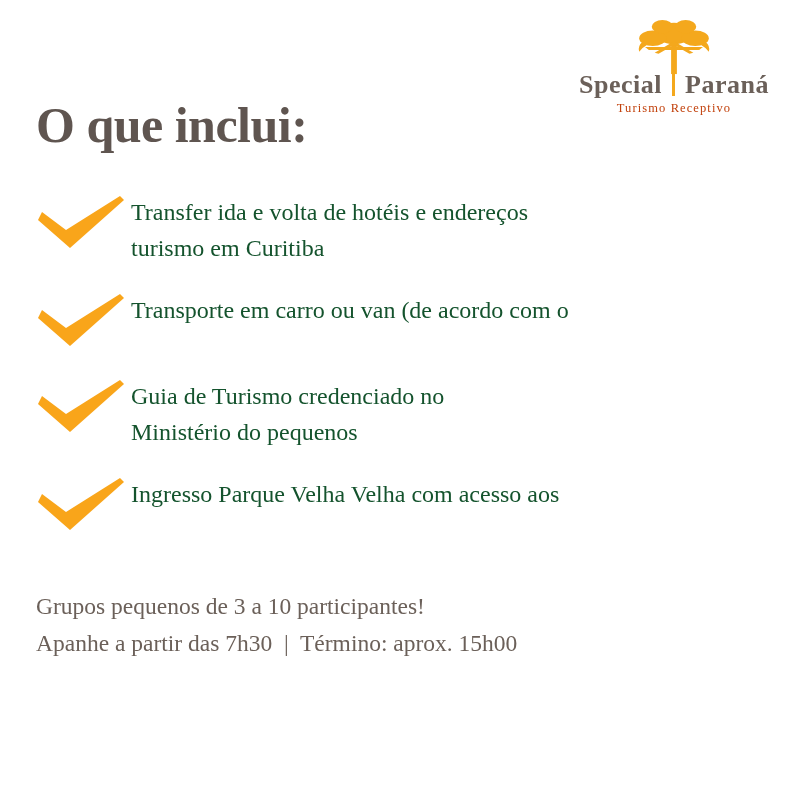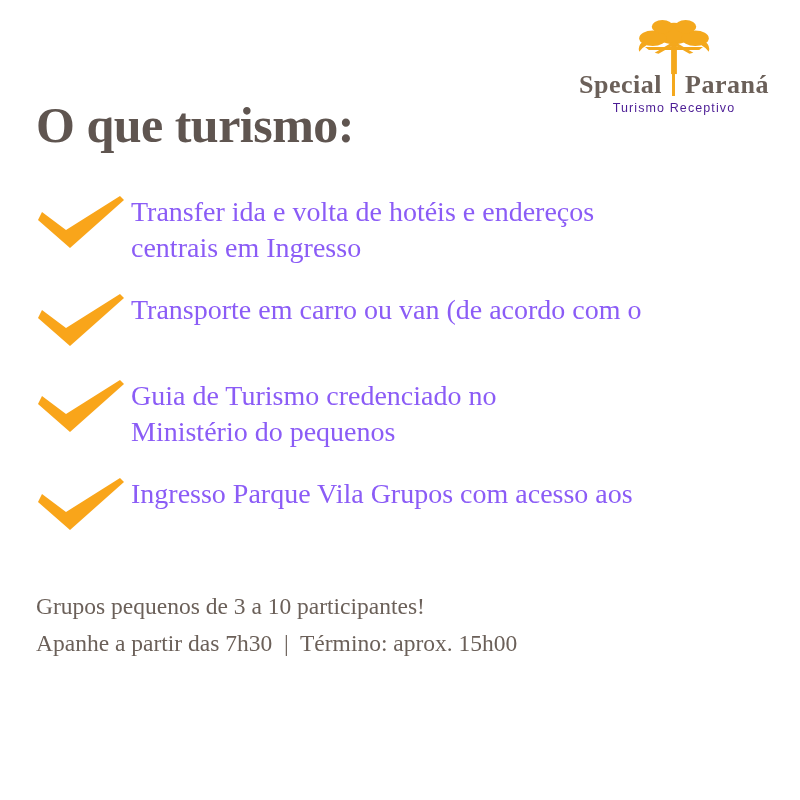--- a/index.html
+++ b/index.html
@@ -43,23 +43,23 @@
     letter-spacing: 0.5px;
   }
   .logo-divider {
     width: 3px;
     height: 24px;
     background: #f4a81d;
     position: relative;
     top: 2px;
   }
   .logo-tagline {
-    font-family: Liberation Sans, sans-serif;
+    font-family: Liberation Serif, serif;
     font-size: 12.5px;
-    color: #4c1d95;
+    color: #c2410c;
     letter-spacing: 1.1px;
     margin-top: 1px;
   }
 
   
   .title {
     position: absolute;
     left: 36px;
     top: 96px;
     font-family: "Liberation Serif", serif;
@@ -85,23 +85,23 @@
   .check {
     width: 95px;
     flex: 0 0 95px;
     padding-top: 4px;
   }
   .check svg {
     display: block;
   }
   .item-text {
     font-family: "Liberation Serif", serif;
-    font-size: 28px;
+    font-size: 24px;
     line-height: 36px;
-    color: #8b5cf6;
+    color: #14532d;
     padding-top: 2px;
   }
 
   
   .footer {
     position: absolute;
     left: 36px;
     top: 588px;
     font-family: "Liberation Serif", serif;
     font-size: 23.5px;
@@ -131,33 +131,33 @@
     </g>
   </svg>
   <div class="logo-wordmark">
     <span class="logo-word">Special</span>
     <span class="logo-divider"></span>
     <span class="logo-word">Paraná</span>
   </div>
   <div class="logo-tagline">Turismo Receptivo</div>
 </div>
 
-<div class="title">O que turismo:</div>
+<div class="title">O que inclui:</div>
 
 <div class="items">
 
   <div class="item">
     <div class="check">
       <svg width="90" height="56" viewBox="0 0 90 56" aria-hidden="true">
         <path d="M2 24 L6 16 L30 34 L84 0 L88 4 L34 52 Z" fill="#f9a51a"></path>
       </svg>
     </div>
     <div class="item-text">
       <div>Transfer ida e volta de hotéis e endereços</div>
-      <div>centrais em Ingresso</div>
+      <div>turismo em Curitiba</div>
     </div>
   </div>
 
   <div class="item">
     <div class="check">
       <svg width="90" height="56" viewBox="0 0 90 56" aria-hidden="true">
         <path d="M2 24 L6 16 L30 34 L84 0 L88 4 L34 52 Z" fill="#f9a51a"></path>
       </svg>
     </div>
     <div class="item-text">
@@ -177,21 +177,21 @@
     </div>
   </div>
 
   <div class="item">
     <div class="check">
       <svg width="90" height="56" viewBox="0 0 90 56" aria-hidden="true">
         <path d="M2 24 L6 16 L30 34 L84 0 L88 4 L34 52 Z" fill="#f9a51a"></path>
       </svg>
     </div>
     <div class="item-text">
-      <div>Ingresso Parque Vila Grupos com acesso aos</div>
+      <div>Ingresso Parque Velha Velha com acesso aos</div>
     </div>
   </div>
 
 </div>
 
 <div class="footer">
   <div class="footer-line">Grupos pequenos de 3 a 10 participantes!</div>
   <div class="footer-line">Apanhe a partir das 7h30  |  Término: aprox. 15h00</div>
 </div>
 

